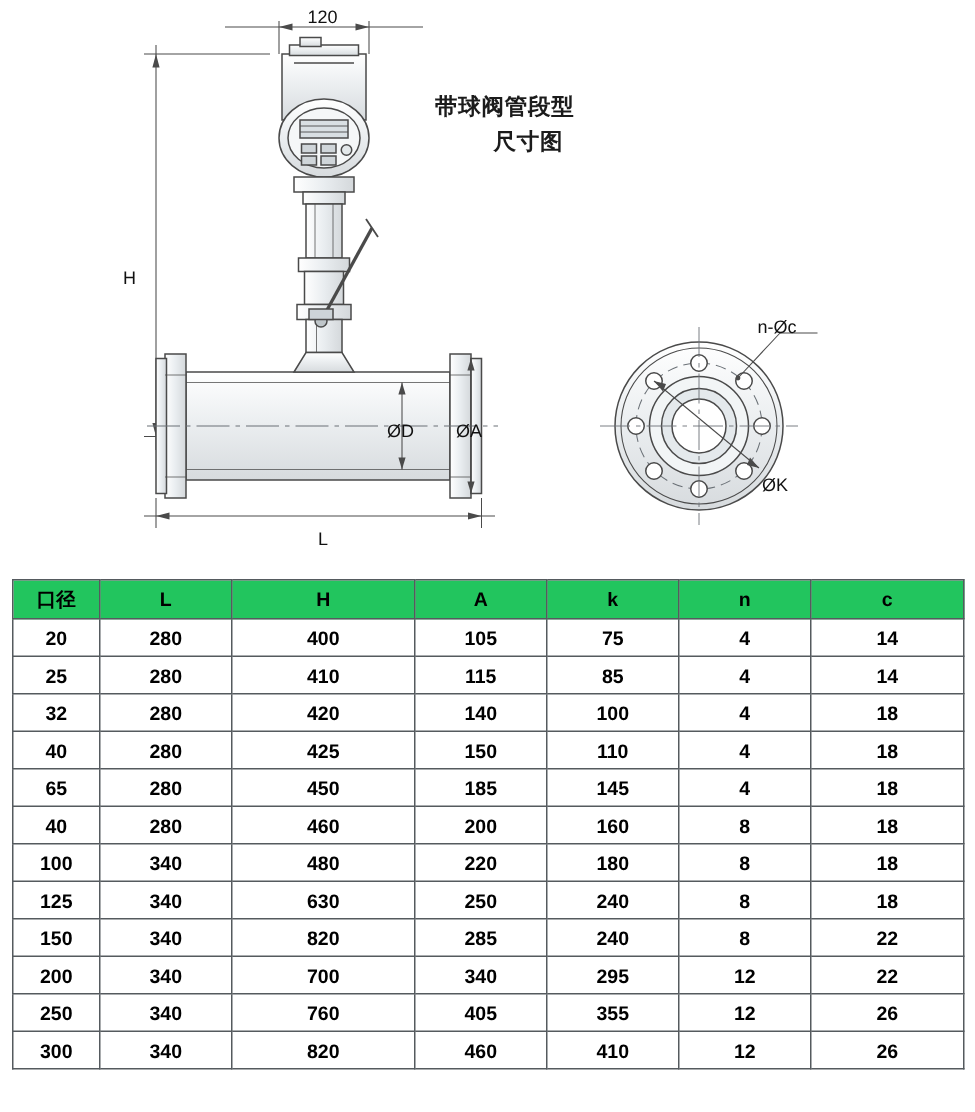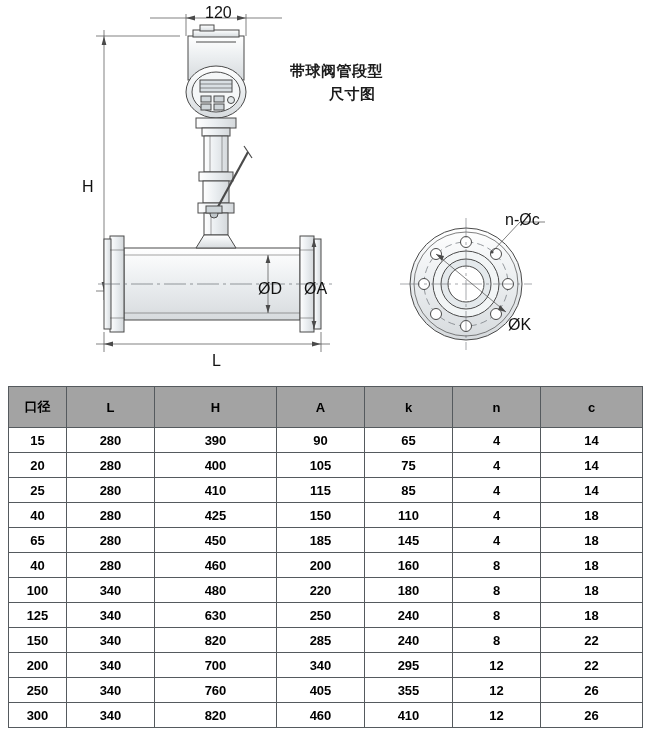--- a/index.html
+++ b/index.html
@@ -30,21 +30,21 @@
     color: #1b1b1b;
     letter-spacing: 0.5px;
     white-space: nowrap;
     text-align: right;
   }
   #title-line1 { left: 290px; top: 62px; }
   #title-line2 { left: 329px; top: 85px; font-family: Liberation Mono, monospace; }
 
   .dim-label {
     position: absolute;
-    font-size: 16px;
+    font-size: 12px;
     color: #111;
     white-space: nowrap;
   }
   #label-120 { left: 205px; top: 4px; }
   #label-H { left: 82px; top: 178px; }
   #label-L { left: 212px; top: 352px; }
   #label-D { left: 258px; top: 280px; }
   #label-A { left: 304px; top: 280px; }
   #label-nc { left: 505px; top: 211px; }
   #label-K { left: 508px; top: 316px; }
@@ -65,22 +65,22 @@
   table.dim-table td {
     border: 1px solid #555a5e;
     text-align: center;
     font-size: 13px;
     font-weight: 700;
     height: 25px;
     padding: 0;
     color: #000;
   }
   table.dim-table thead th {
-    background: #a3a3a3;
-    height: 41px;
+    background: #22c55e;
+    height: 26px;
   }
   table.dim-table td { background: #ffffff; }
   col.c0 { width: 58px; }
   col.c1 { width: 88px; }
   col.c2 { width: 122px; }
   col.c3 { width: 88px; }
   col.c4 { width: 88px; }
   col.c5 { width: 88px; }
   col.c6 { width: 102px; }
 </style>
@@ -281,47 +281,47 @@
           <th>L</th>
           <th>H</th>
           <th>A</th>
           <th>k</th>
           <th>n</th>
           <th>c</th>
         </tr>
       </thead>
       <tbody>
         <tr>
-          <td>15</td>
-          <td>280</td>
-          <td>390</td>
-          <td>90</td>
-          <td>65</td>
-          <td>4</td>
-          <td>14</td>
-        </tr>
-        <tr>
           <td>20</td>
           <td>280</td>
           <td>400</td>
           <td>105</td>
           <td>75</td>
           <td>4</td>
           <td>14</td>
         </tr>
         <tr>
           <td>25</td>
           <td>280</td>
           <td>410</td>
           <td>115</td>
           <td>85</td>
           <td>4</td>
           <td>14</td>
         </tr>
         <tr>
+          <td>32</td>
+          <td>280</td>
+          <td>420</td>
+          <td>140</td>
+          <td>100</td>
+          <td>4</td>
+          <td>18</td>
+        </tr>
+        <tr>
           <td>40</td>
           <td>280</td>
           <td>425</td>
           <td>150</td>
           <td>110</td>
           <td>4</td>
           <td>18</td>
         </tr>
         <tr>
           <td>65</td>

